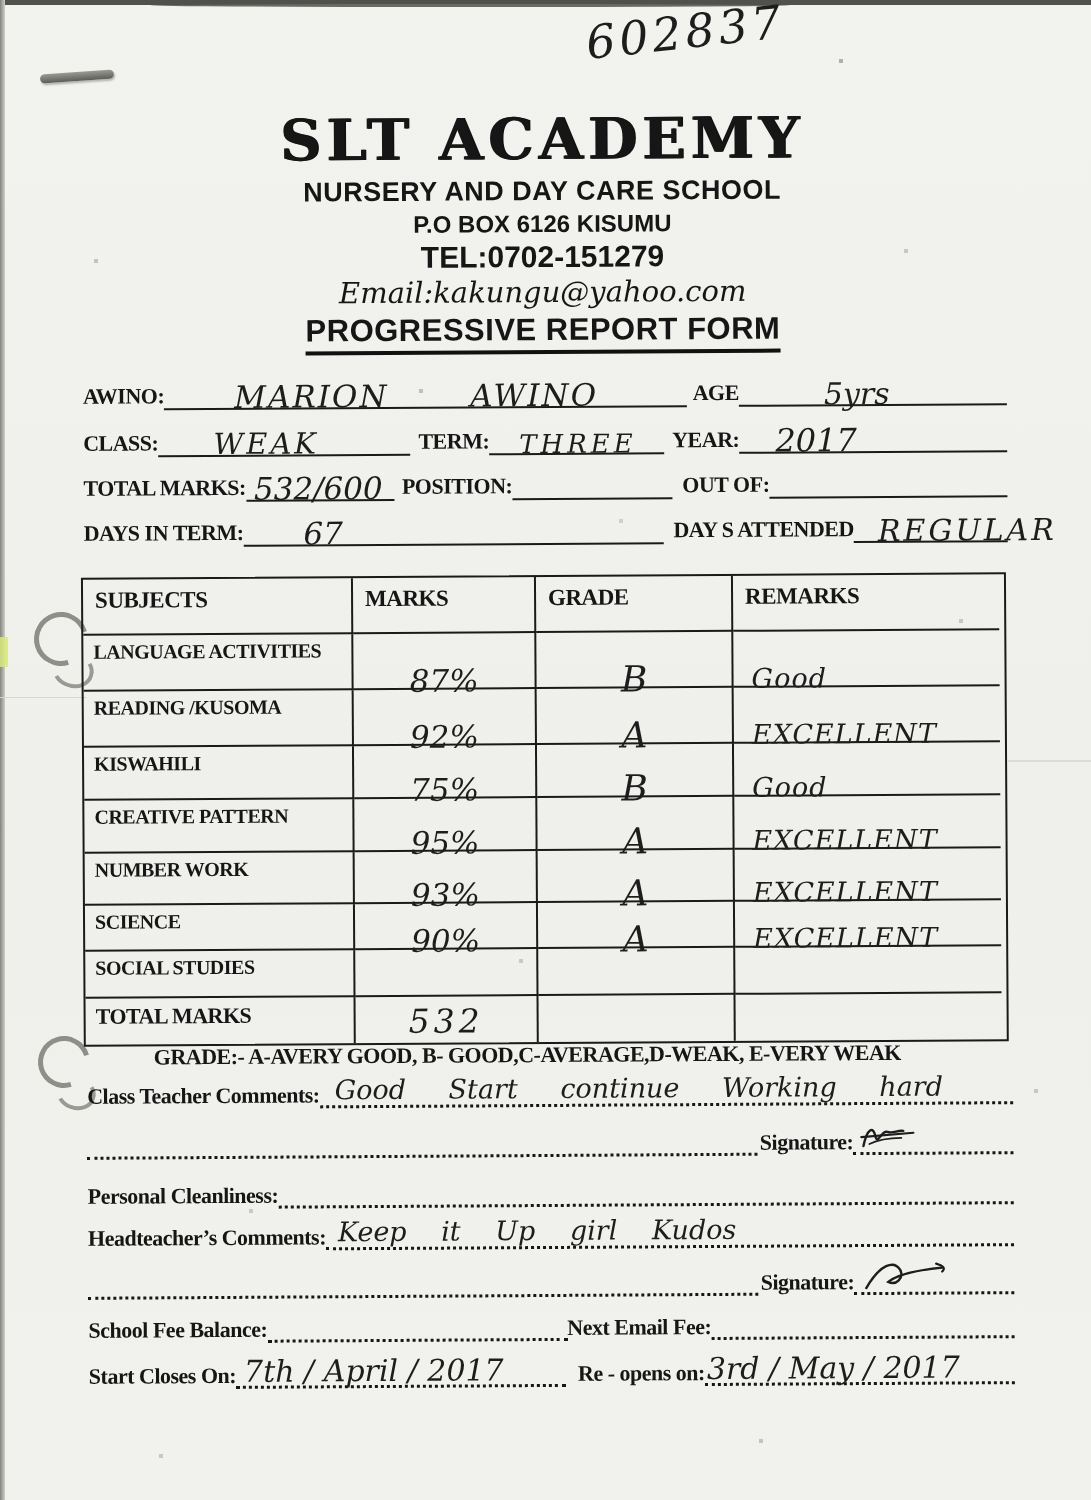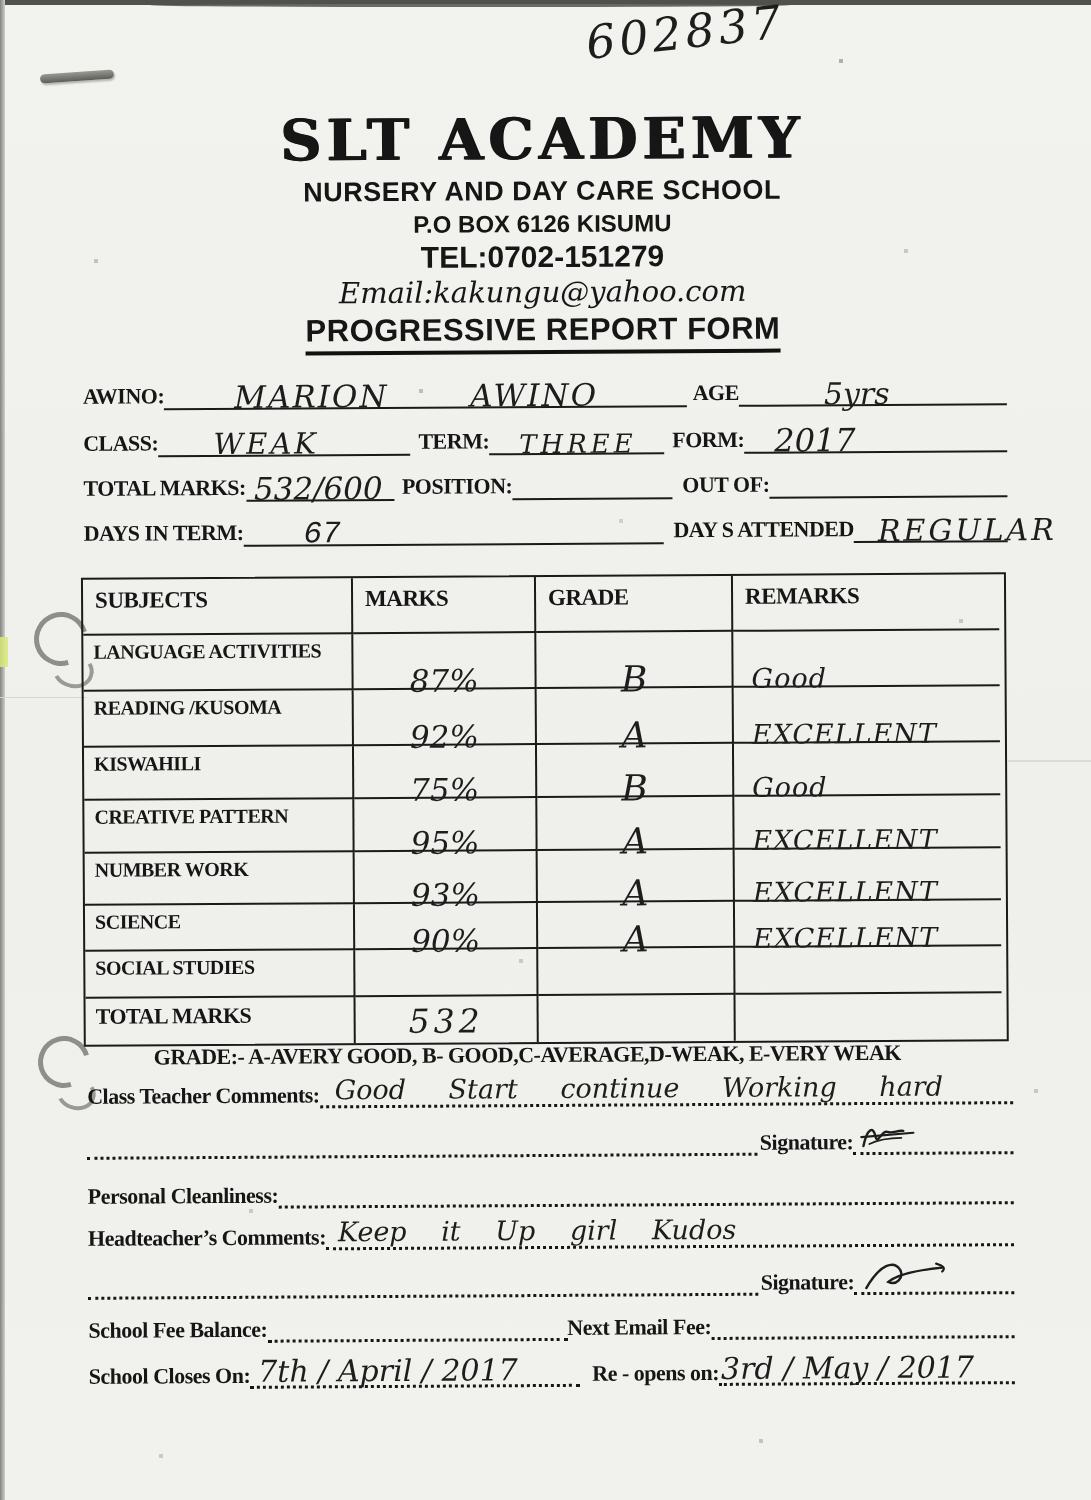--- a/index.html
+++ b/index.html
@@ -119,23 +119,23 @@
 
     <div class="frow" style="top:419px;">
       <span class="flabel">CLASS:</span>
       <span class="fline" style="width:252px;">
         <span class="hw" style="left:55px;font-size:29px;letter-spacing:3px;">WEAK</span>
       </span>
       <span class="flabel" style="margin-left:8px;">TERM:</span>
       <span class="fline" style="width:175px;">
         <span class="hw" style="left:30px;font-size:26px;letter-spacing:4px;">THREE</span>
       </span>
-      <span class="flabel" style="margin-left:8px;">FORM:</span>
+      <span class="flabel" style="margin-left:8px;">YEAR:</span>
       <span class="fline grow">
-        <span class="hw" style="left:30px;font-size:32px;">2017</span>
+        <span class="hw" style="left:36px;font-size:32px;">2017</span>
       </span>
     </div>
 
     <div class="frow" style="top:464px;">
       <span class="flabel">TOTAL MARKS:</span>
       <span class="fline" style="width:148px;">
         <span class="hw" style="left:8px;font-size:31px;">532/600</span>
       </span>
       <span class="flabel" style="margin-left:8px;">POSITION:</span>
       <span class="fline" style="width:160px;">
@@ -143,21 +143,21 @@
       </span>
       <span class="flabel" style="margin-left:10px;">OUT OF:</span>
       <span class="fline grow">
         <span class="hw"></span>
       </span>
     </div>
 
     <div class="frow" style="top:509px;">
       <span class="flabel">DAYS IN TERM:</span>
       <span class="fline" style="width:420px;">
-        <span class="hw" style="left:60px;font-size:31px;font-family:Liberation Mono, monospace;">67</span>
+        <span class="hw" style="left:60px;font-size:31px;">67</span>
       </span>
       <span class="flabel" style="margin-left:10px;">DAY S ATTENDED</span>
       <span class="fline grow">
         <span class="hw" style="left:24px;font-size:30px;letter-spacing:3px;">REGULAR</span>
       </span>
     </div>
 
     <div class="mtable">
       <div class="cell th">SUBJECTS</div>
       <div class="cell th">MARKS</div>
@@ -304,21 +304,21 @@
       <span class="dotline" style="width:300px;">
         <span class="hw"></span>
       </span>
       <span class="clabel">Next Email Fee:</span>
       <span class="dotline grow">
         <span class="hw"></span>
       </span>
     </div>
 
     <div class="crow" style="top:1358px;">
-      <span class="clabel">School Closes On:</span>
+      <span class="clabel">Start Closes On:</span>
       <span class="dotline" style="width:330px;">
         <span class="hw" style="left:8px;bottom:0;font-size:30px;">7th / April / 2017</span>
       </span>
       <span class="clabel" style="margin-left:12px;">Re - opens on:</span>
       <span class="dotline grow">
         <span class="hw" style="left:2px;bottom:0;font-size:30px;">3rd / May / 2017</span>
       </span>
     </div>
 
   </div>

